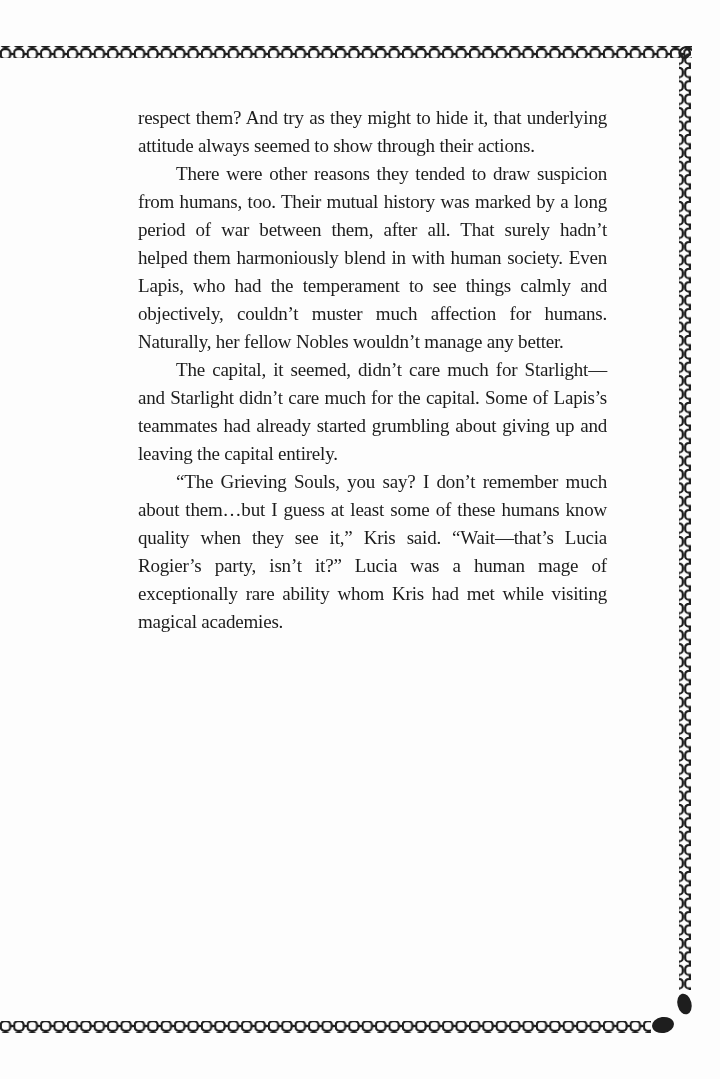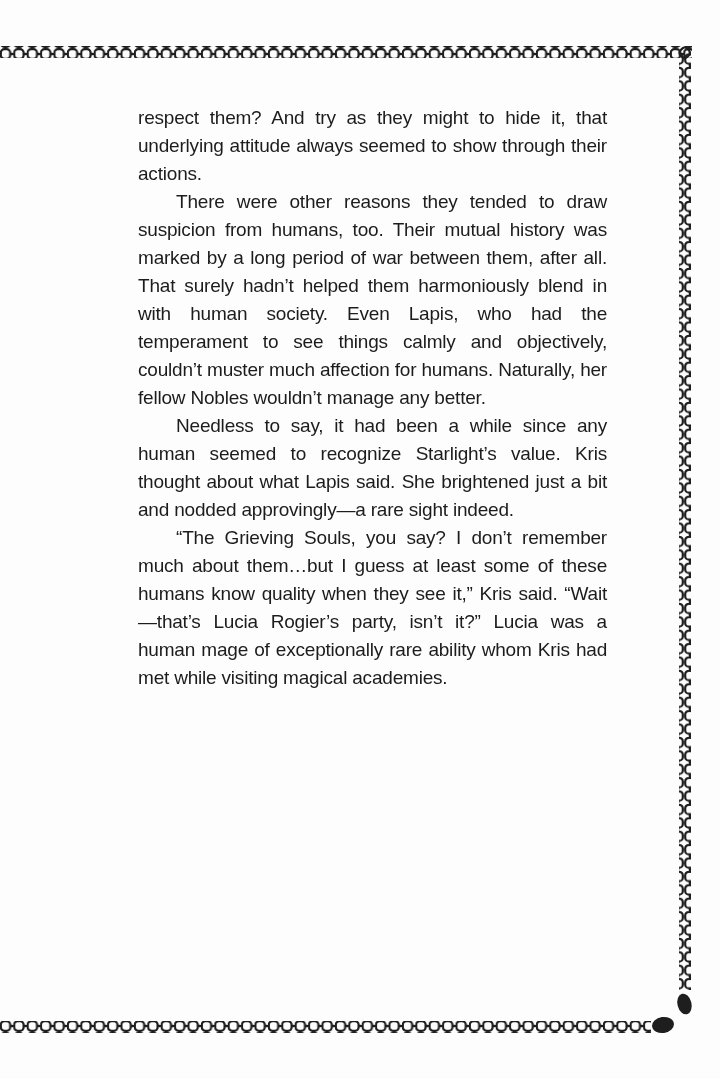--- a/index.html
+++ b/index.html
@@ -2,21 +2,21 @@
 <html><head>
 <meta charset="utf-8">
 <style>
   html, body { margin: 0; padding: 0; background: #ffffff; }
   .page {
     position: relative;
     width: 720px;
     height: 1079px;
     background: #fdfdfd;
     overflow: hidden;
-    font-family: Liberation Sans, sans-serif;
+    font-family: Liberation Serif, serif;
     color: #1c1c1c;
   }
   .chain-svg {
     position: absolute;
     left: 0; top: 0;
     width: 720px; height: 1079px;
     color: #1e1e1e; 
     pointer-events: none;
   }
   .text-col {
@@ -61,17 +61,17 @@
     <ellipse cx="684.5" cy="1004" rx="7" ry="10.5" fill="currentColor" transform="rotate(-14 684.5 1004)"></ellipse>
 
     <rect x="-5" y="1021" width="656" height="12" fill="url(#chainH)"></rect>
 
     <ellipse cx="663" cy="1025" rx="11" ry="8" fill="currentColor" transform="rotate(-8 663 1025)"></ellipse>
   </svg>
 
   <main class="text-col">
     <p class="continuation">respect them? And try as they might to hide it, that underlying attitude always seemed to show through their actions.</p>
     <p>There were other reasons they tended to draw suspicion from humans, too. Their mutual history was marked by a long period of war between them, after all. That surely hadn’t helped them harmoniously blend in with human society. Even Lapis, who had the temperament to see things calmly and objectively, couldn’t muster much affection for humans. Naturally, her fellow Nobles wouldn’t manage any better.</p>
-    <p>Needless to say, it had been a while since any human seemed to recognize Starlight’s value. Kris thought about what Lapis said. She brightened just a bit and nodded approvingly—a rare sight indeed.</p>
+    <p>The capital, it seemed, didn’t care much for Starlight—and Starlight didn’t care much for the capital. Some of Lapis’s teammates had already started grumbling about giving up and leaving the capital entirely.</p>
     <p>“The Grieving Souls, you say? I don’t remember much about them…but I guess at least some of these humans know quality when they see it,” Kris said. “Wait—that’s Lucia Rogier’s party, isn’t it?” Lucia was a human mage of exceptionally rare ability whom Kris had met while visiting magical academies.</p>
   </main>
 
 </div>
 
 </body></html>

